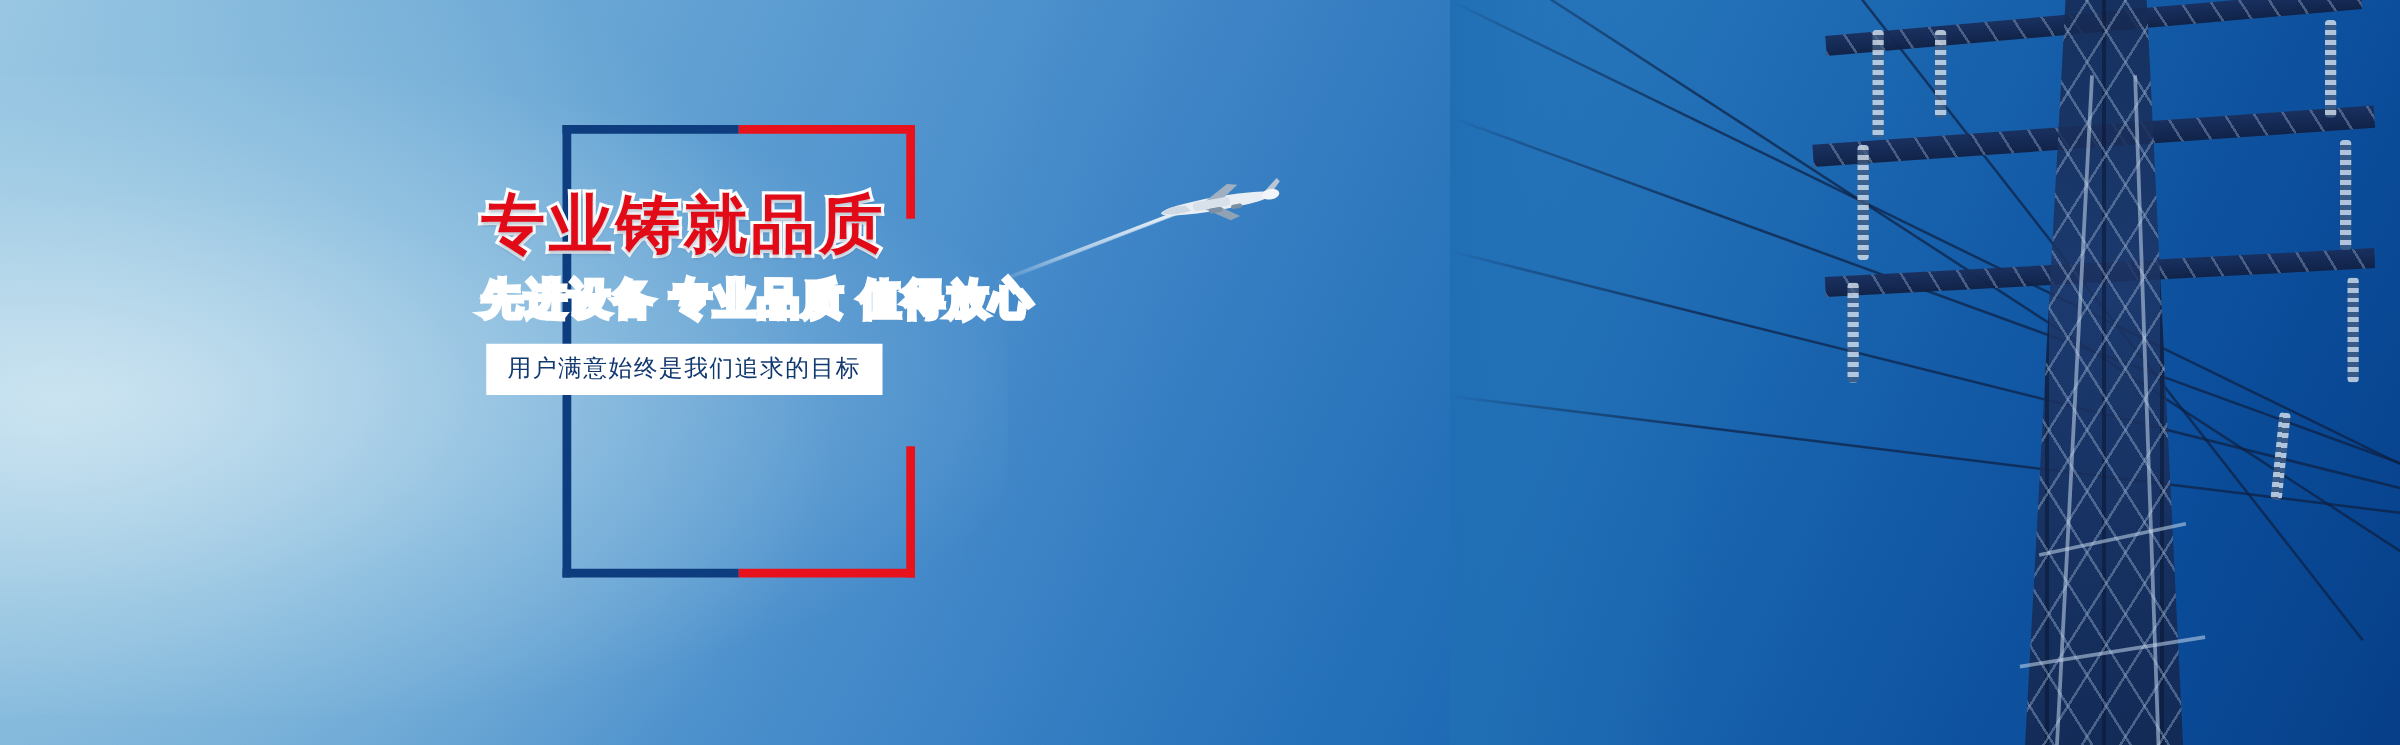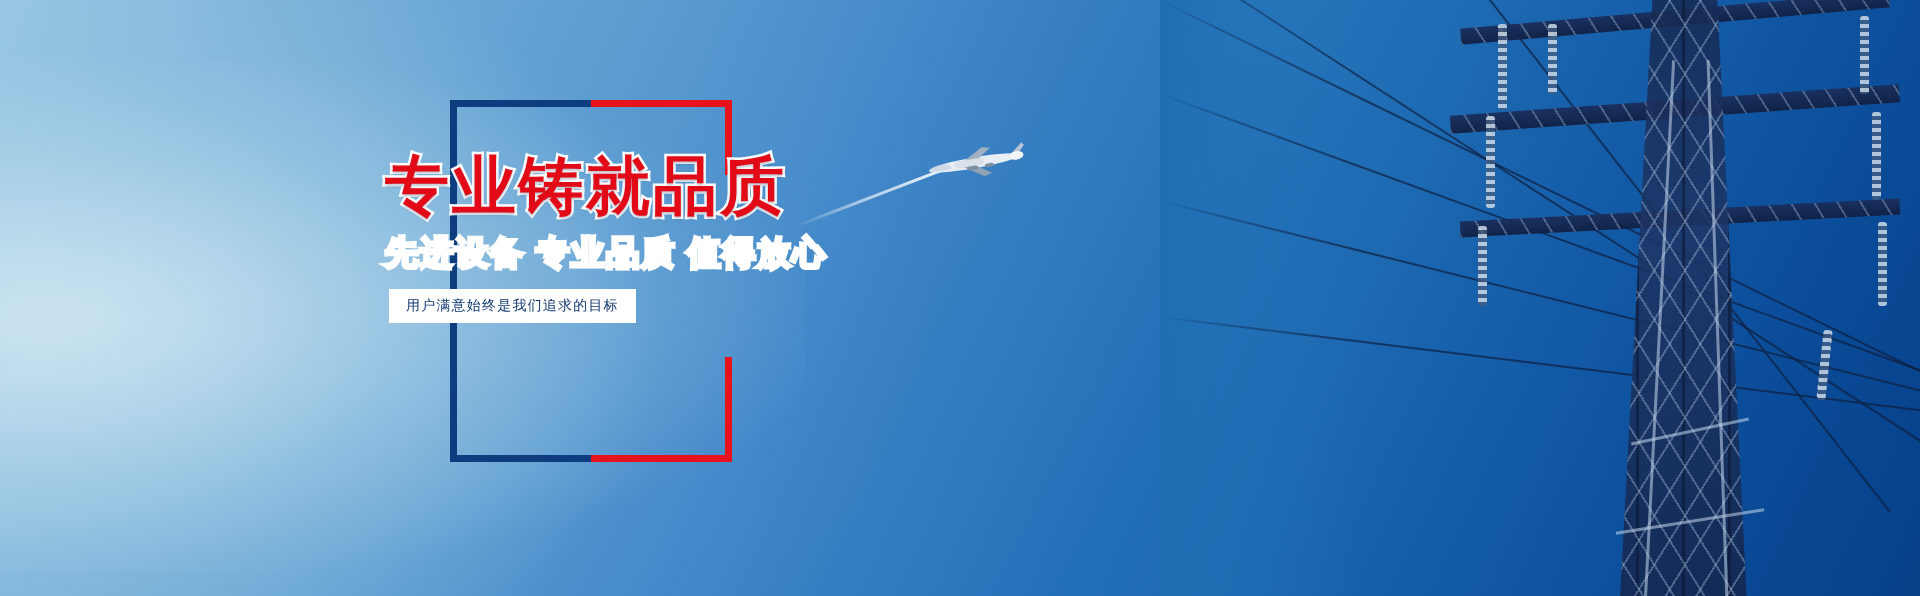--- a/index.html
+++ b/index.html
@@ -136,37 +136,37 @@
   .fb-bot-r    { left:141px;bottom:0; width:141px; height:7px;  background:#e8121d; }
   .fb-left-t   { left:0;    top:0;    width:7px;   height:181px;background:#0d3d7e; }
   .fb-left-b   { left:0;    top:181px;width:7px;   height:181px;background:#0d3d7e; }
   .fb-right-t  { right:0;   top:0;    width:7px;   height:75px; background:#e8121d; }
   .fb-right-b  { right:0;   bottom:0; width:7px;   height:105px;background:#e8121d; }
 
   .copy {
     position:absolute; left:385px; top:152px; width:640px;
   }
   .headline {
-    font-size:64px; font-weight:bold; letter-spacing:3px;
+    font-size:51px; font-weight:bold; letter-spacing:3px;
     color:#e20a17; line-height:1.08; white-space:nowrap;
     -webkit-text-stroke:5px #ffffff; paint-order:stroke fill;
     text-shadow:0 2px 3px rgba(10,40,80,0.28);
   }
   .subline {
     margin-top:12px;
     font-size:33px; font-weight:bold; letter-spacing:2px;
     color:#ffffff; line-height:1.2; white-space:nowrap;
     -webkit-text-stroke:4px #ffffff; paint-order:stroke fill;
   }
   .tagbox {
     margin-top:16px; margin-left:4px; display:inline-block;
     background:#ffffff; padding:7px 17px 8px;
   }
   .tagbox span {
-    font-size:14px; color:#11386f; letter-spacing:1.2px; white-space:nowrap;
+    font-size:19px; color:#11386f; letter-spacing:1.2px; white-space:nowrap;
   }
 </style>
 </head>
 <body>
 
 <div class="banner">
 
   <div class="sky"></div>
   <div class="sky-deep"></div>
   <div class="sky-glow"></div>

